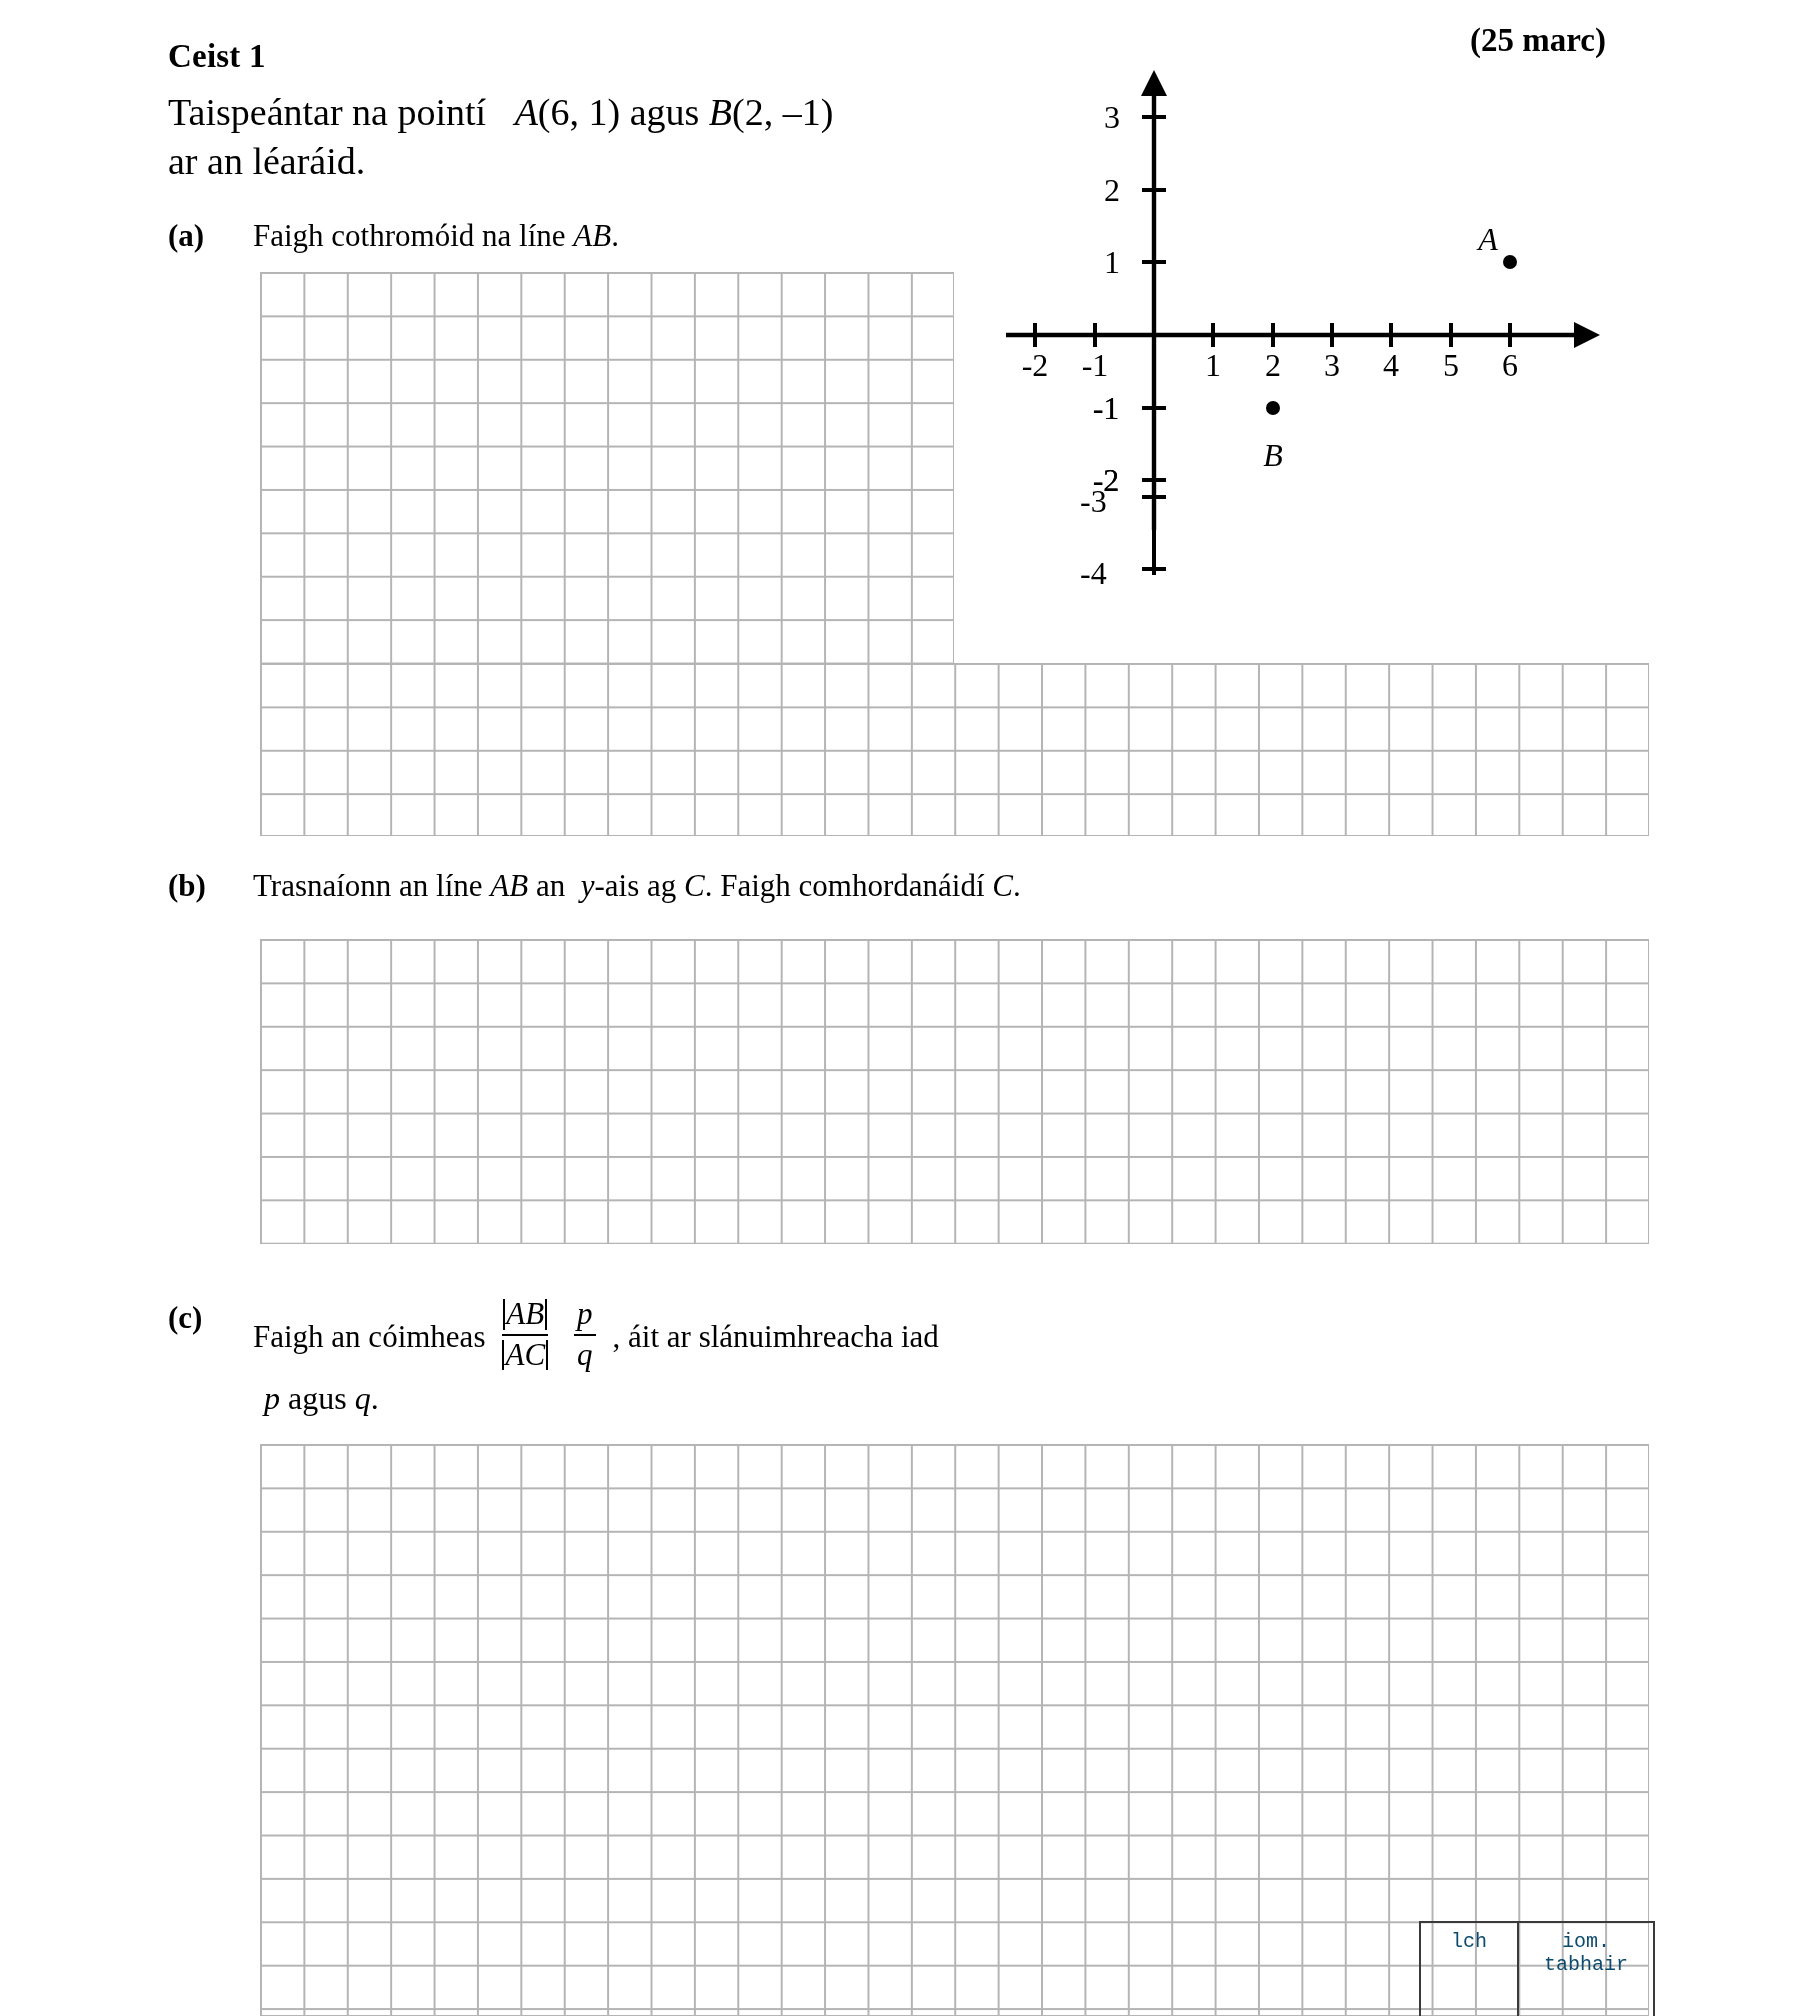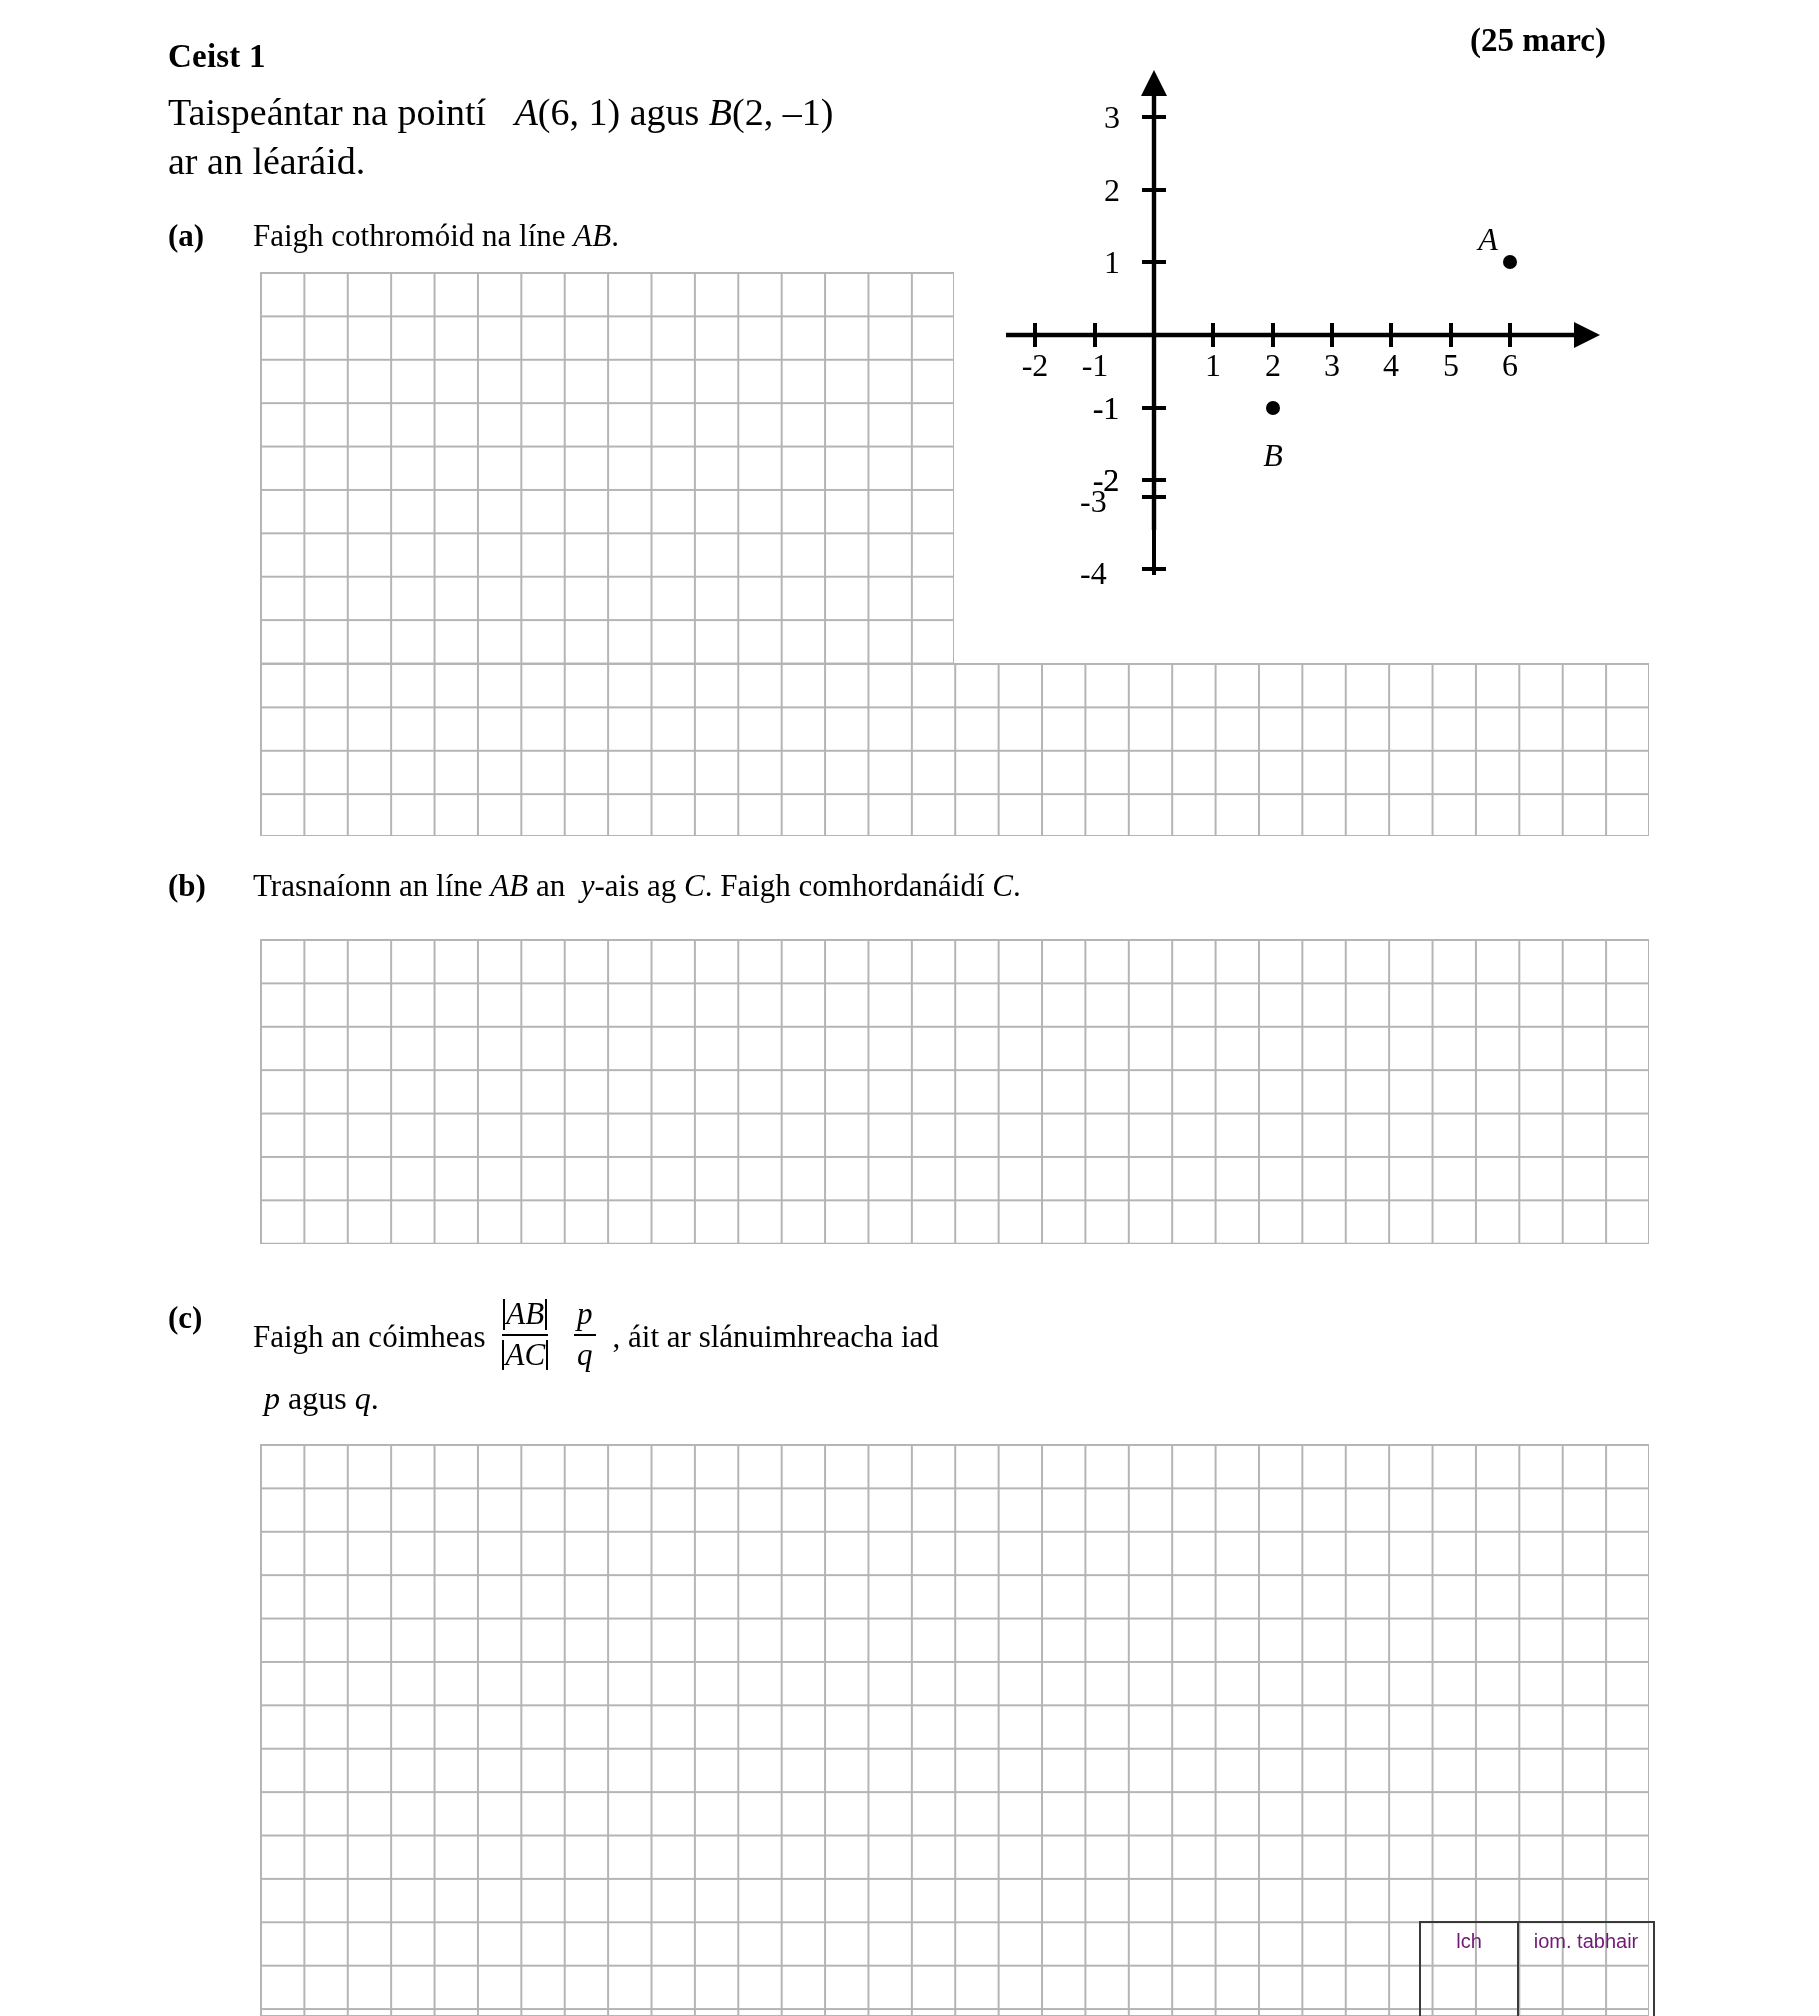--- a/index.html
+++ b/index.html
@@ -87,22 +87,22 @@
   }
 
   
   #footer-table {
     left:1419px; top:1921px; width:236px; height:95px;
     display:flex; box-sizing:border-box;
     border:2px solid #3a3a3a; border-bottom:none;
   }
   #footer-table .cell {
     flex:1; box-sizing:border-box;
-    font-family:Liberation Sans, sans-serif;
-    font-size:20px; color:#701a75;
+    font-family:Liberation Mono, monospace;
+    font-size:20px; color:#0c4a6e;
     padding-top:7px; text-align:center;
   }
   #footer-table .cell.first { border-right:2px solid #3a3a3a; flex:0 0 98px; }
 </style>
 </head>
 <body>
 
 <div class="abs" id="question-title">Ceist 1</div>
 
 <div class="abs" id="marks-label">(25 marc)</div>

